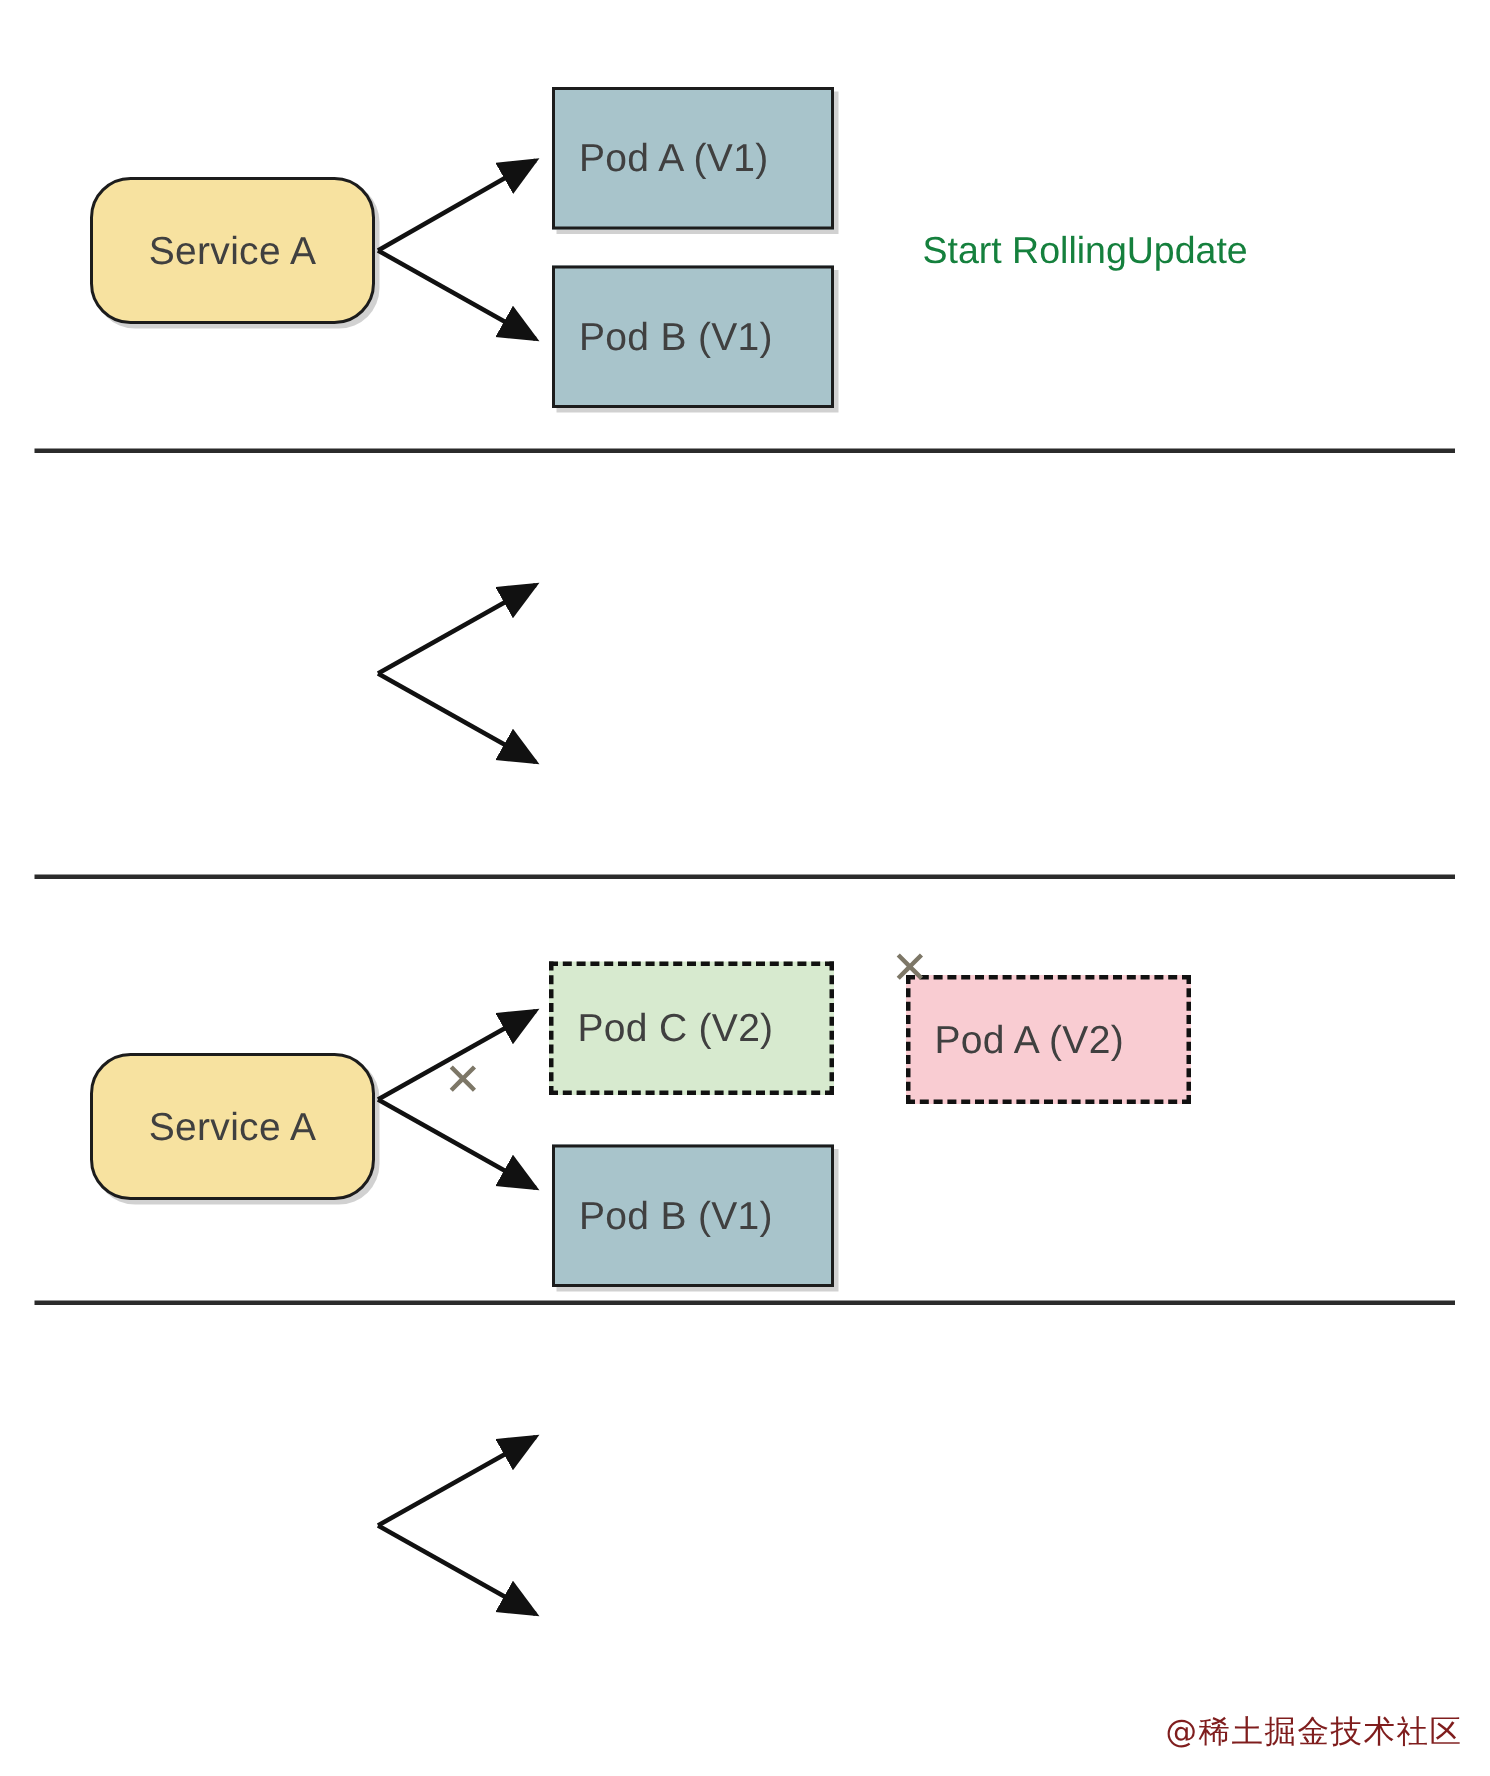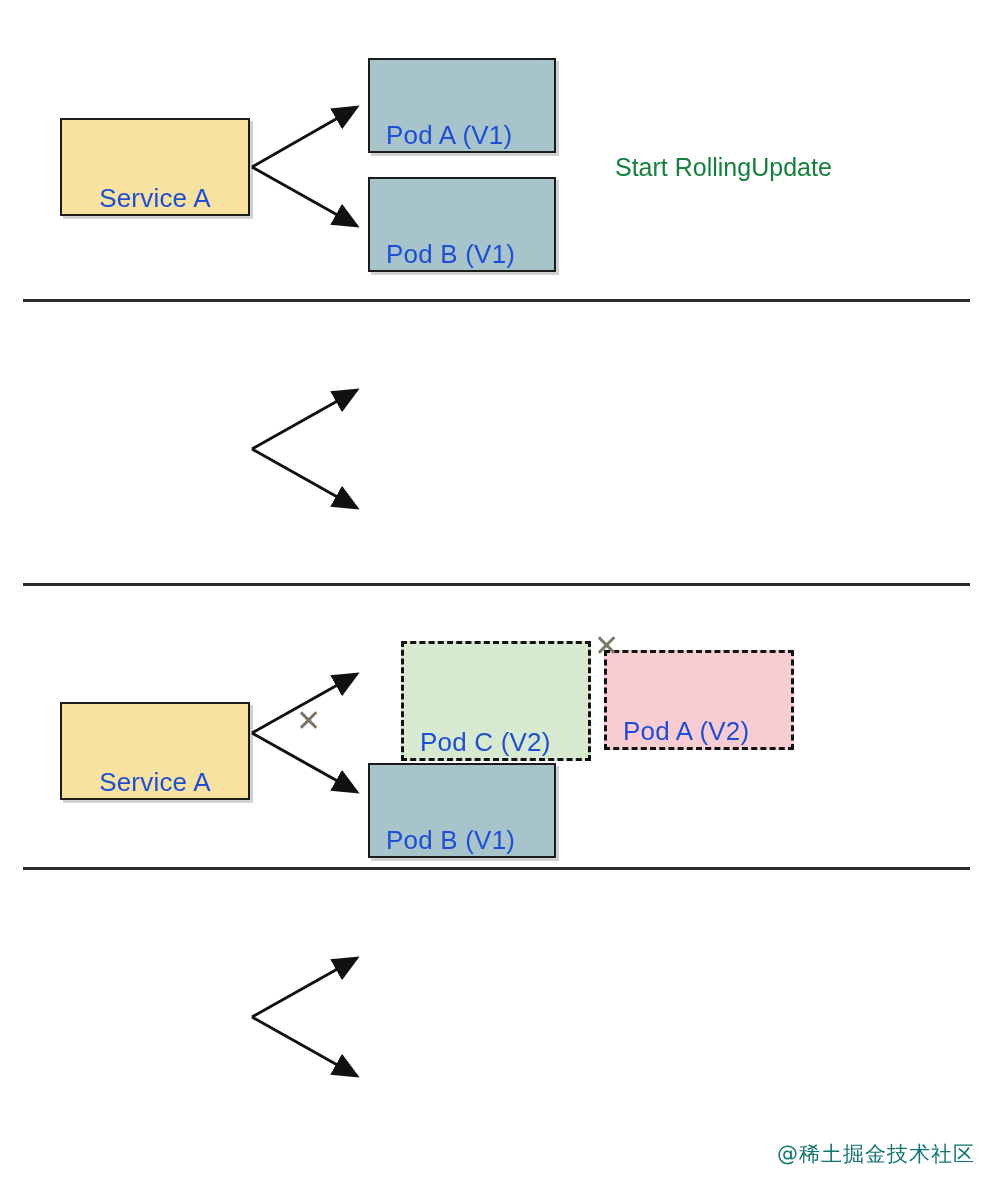--- a/index.html
+++ b/index.html
@@ -29,38 +29,39 @@
     position: absolute;
     height: 3px;
     background: #2b2b2b;
     left: 23px;
     width: 947px;
   }
   .box {
     position: absolute;
     box-sizing: border-box;
     display: flex;
-    align-items: flex-end;
+    align-items: center;
     justify-content: flex-start;
     padding-left: 16px;
     font-size: 26px;
-    color: #1d4ed8;
+    color: #404040;
     letter-spacing: 0.2px;
     white-space: nowrap;
   }
   .box.solid {
     border: 2px solid #1c1c1c;
     box-shadow: 3px 3px 0 rgba(0,0,0,0.18);
   }
   .box.dashed {
     border: 3px dashed #111111;
   }
   .box.service {
     justify-content: center;
     padding-left: 0;
+    border-radius: 27px;
   }
   .caption {
     position: absolute;
     font-size: 25px;
     line-height: 35px;
     color: #15803d;
     white-space: pre-line;
   }
   .xmark {
     position: absolute;
@@ -75,21 +76,21 @@
     position: absolute;
     left: 0;
     top: 0;
     overflow: visible;
   }
   .watermark {
     position: absolute;
     right: 18px;
     bottom: 16px;
     font-size: 21px;
-    color: #0f766e;
+    color: #7f1d1d;
     letter-spacing: 1px;
     font-family: "DejaVu Sans", sans-serif;
   }
 </style>
 </head>
 <body>
 
 <div id="stage">
 
   <div class="panel" style="top:0;height:296px;">
@@ -130,29 +131,29 @@
       <line x1="252" y1="147" x2="357" y2="88" stroke="#111" stroke-width="3" marker-end="url(#ah2)"></line>
       <line x1="252" y1="147" x2="357" y2="206" stroke="#111" stroke-width="3" marker-end="url(#ah2)"></line>
     </svg>
 
     <div class="xmark" style="left:296px;top:404px;">✕</div>
 
     <div class="box solid service" style="left:60px;top:400px;width:190px;height:98px;background:#f7e2a0;">
       <span>Service A</span>
     </div>
 
-    <div class="box dashed" style="left:366px;top:339px;width:190px;height:120px;background:#d7eacf;margin-left:35px;">
+    <div class="box dashed" style="left:366px;top:339px;width:190px;height:89px;background:#d7eacf;">
       <span>Pod C (V2)</span>
     </div>
 
     <div class="box solid" style="left:368px;top:461px;width:188px;height:95px;background:#a8c4cb;">
       <span>Pod B (V1)</span>
     </div>
 
-    <div class="box dashed" style="left:604px;top:348px;width:190px;height:100px;background:#f9ccd2;">
+    <div class="box dashed" style="left:604px;top:348px;width:190px;height:86px;background:#f9ccd2;">
       <span>Pod A (V2)</span>
     </div>
 
     <div class="xmark" style="left:594px;top:329px;">✕</div>
 
   </div>
 
   <div class="divider" style="top:583px;"></div>
 
   <div class="panel" style="top:586px;height:278px;">

